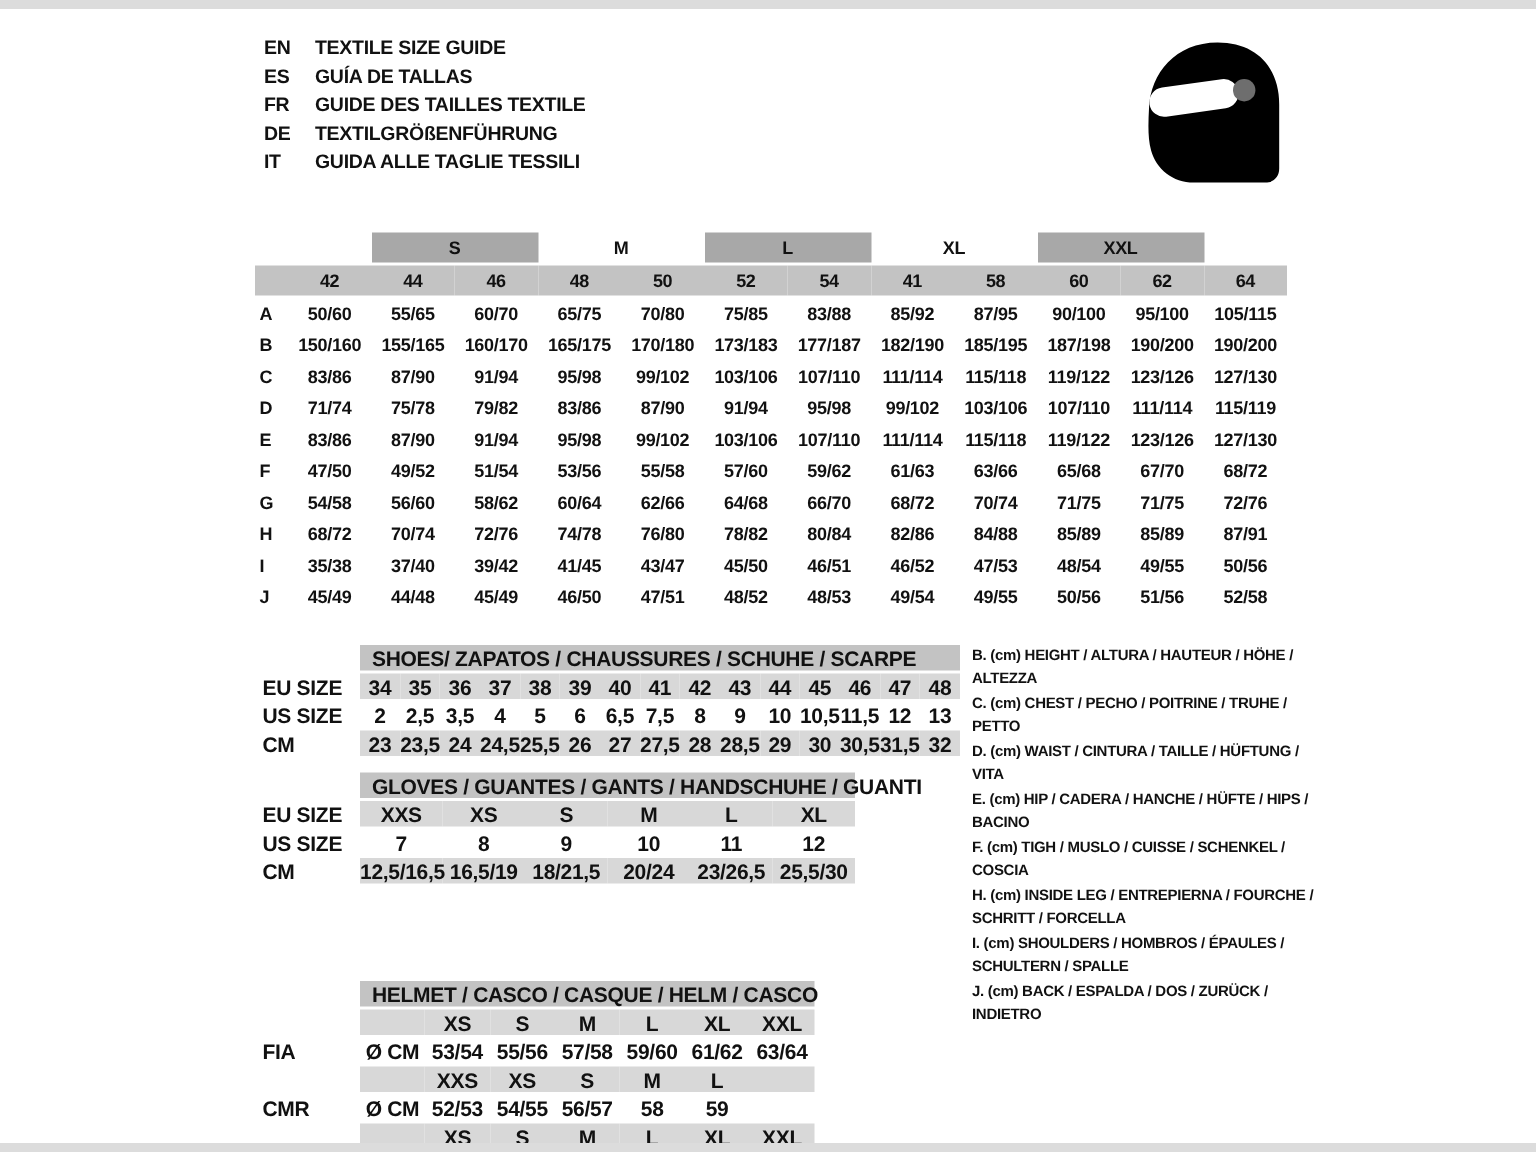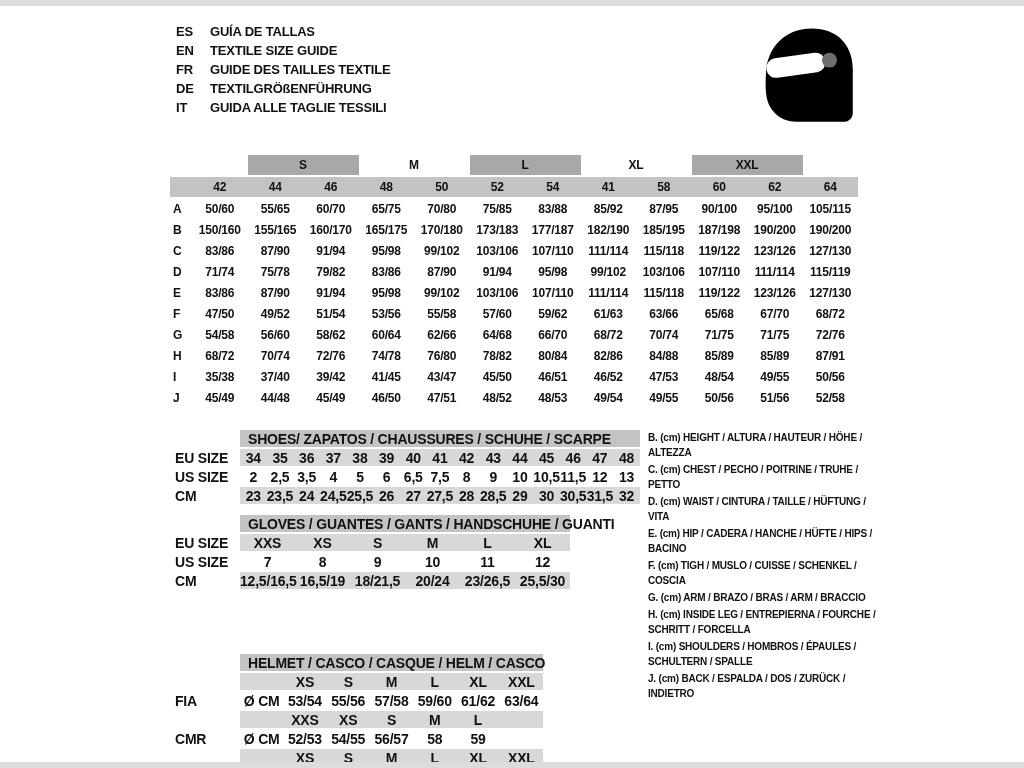--- a/index.html
+++ b/index.html
@@ -62,26 +62,26 @@
 </style>
 </head>
 <body>
 
 <div class="page">
 
   <div class="edge-band edge-top"></div>
 
   <div class="header-langs">
       <div class="lang-row">
+        <span class="lang-code">EN</span>
+        <span class="lang-title">TEXTILE SIZE GUIDE</span>
+      </div>
+      <div class="lang-row">
         <span class="lang-code">ES</span>
         <span class="lang-title">GUÍA DE TALLAS</span>
-      </div>
-      <div class="lang-row">
-        <span class="lang-code">EN</span>
-        <span class="lang-title">TEXTILE SIZE GUIDE</span>
       </div>
       <div class="lang-row">
         <span class="lang-code">FR</span>
         <span class="lang-title">GUIDE DES TAILLES TEXTILE</span>
       </div>
       <div class="lang-row">
         <span class="lang-code">DE</span>
         <span class="lang-title">TEXTILGRÖßENFÜHRUNG</span>
       </div>
       <div class="lang-row">
@@ -445,21 +445,20 @@
         </tr>
       </tbody>
     </table>
 
   <div class="legend">
       <div class="legend-item">B. (cm) HEIGHT / ALTURA / HAUTEUR / HÖHE / ALTEZZA</div>
       <div class="legend-item">C. (cm) CHEST / PECHO / POITRINE / TRUHE / PETTO</div>
       <div class="legend-item">D. (cm) WAIST / CINTURA / TAILLE / HÜFTUNG / VITA</div>
       <div class="legend-item">E. (cm) HIP / CADERA / HANCHE / HÜFTE / HIPS / BACINO</div>
       <div class="legend-item">F. (cm) TIGH / MUSLO / CUISSE / SCHENKEL / COSCIA</div>
-      <div class="legend-item">G. (cm) ARM / BRAZO / BRAS / ARM / BRACCIO</div>
       <div class="legend-item">H. (cm) INSIDE LEG / ENTREPIERNA / FOURCHE / SCHRITT / FORCELLA</div>
       <div class="legend-item">I. (cm) SHOULDERS / HOMBROS / ÉPAULES / SCHULTERN / SPALLE</div>
       <div class="legend-item">J. (cm) BACK / ESPALDA / DOS / ZURÜCK / INDIETRO</div>
     </div>
 
   <div class="edge-band edge-bottom"></div>
 
 </div>
 
 </body></html>

